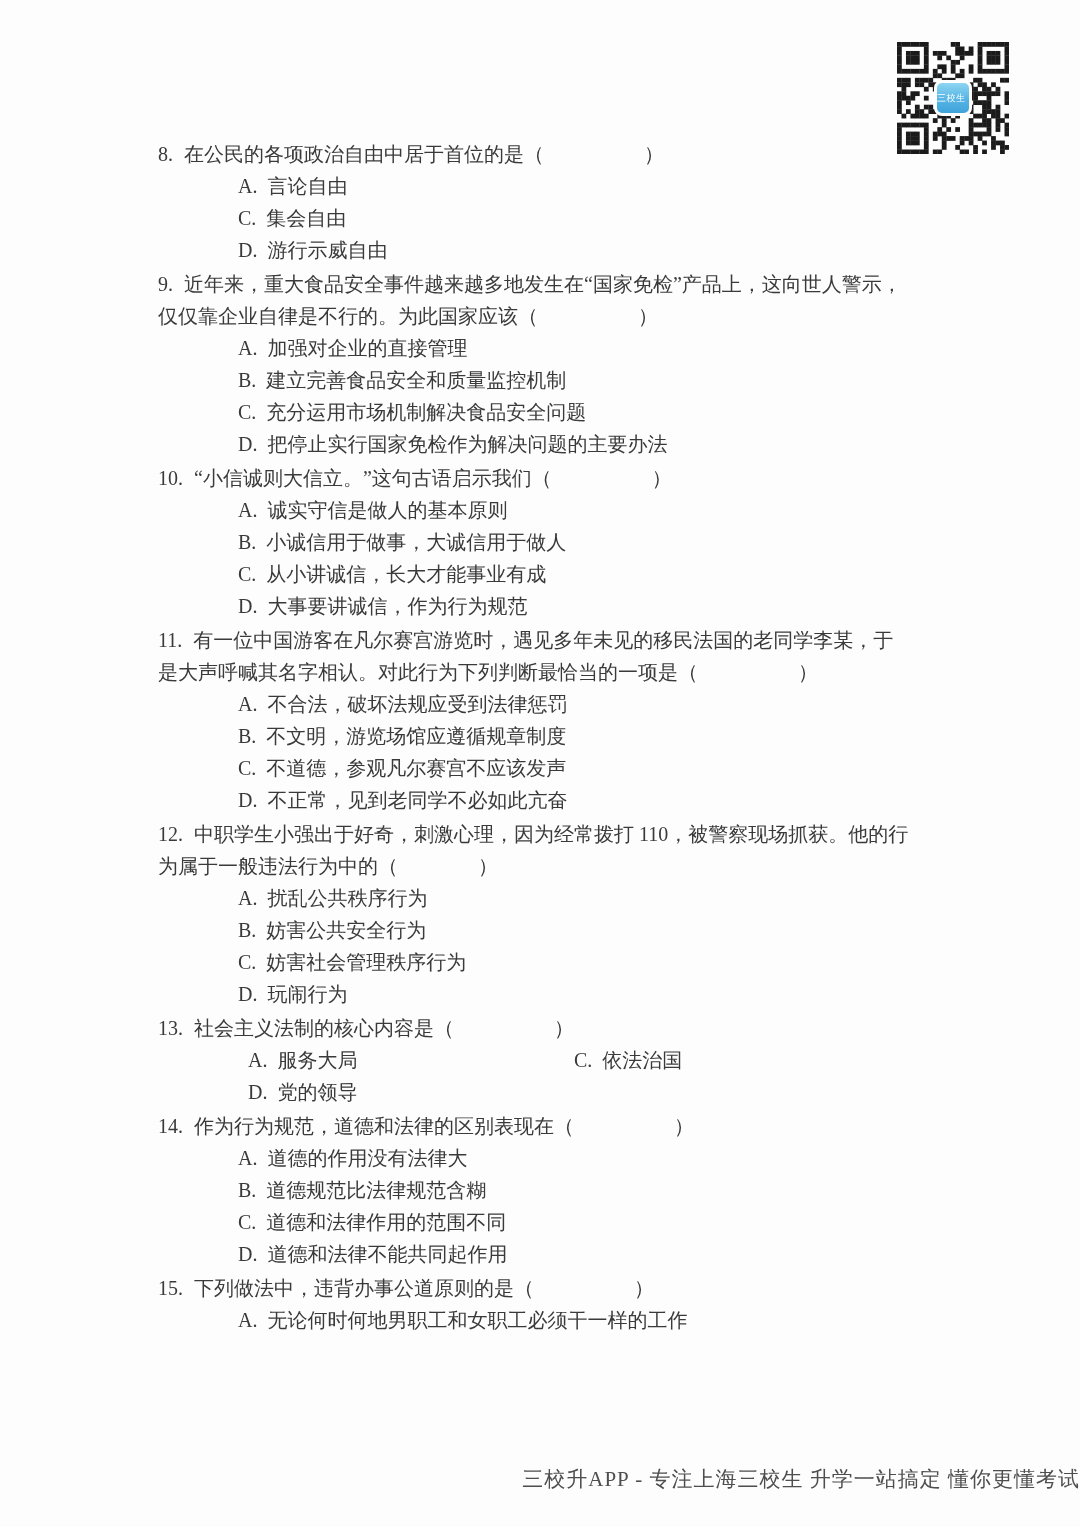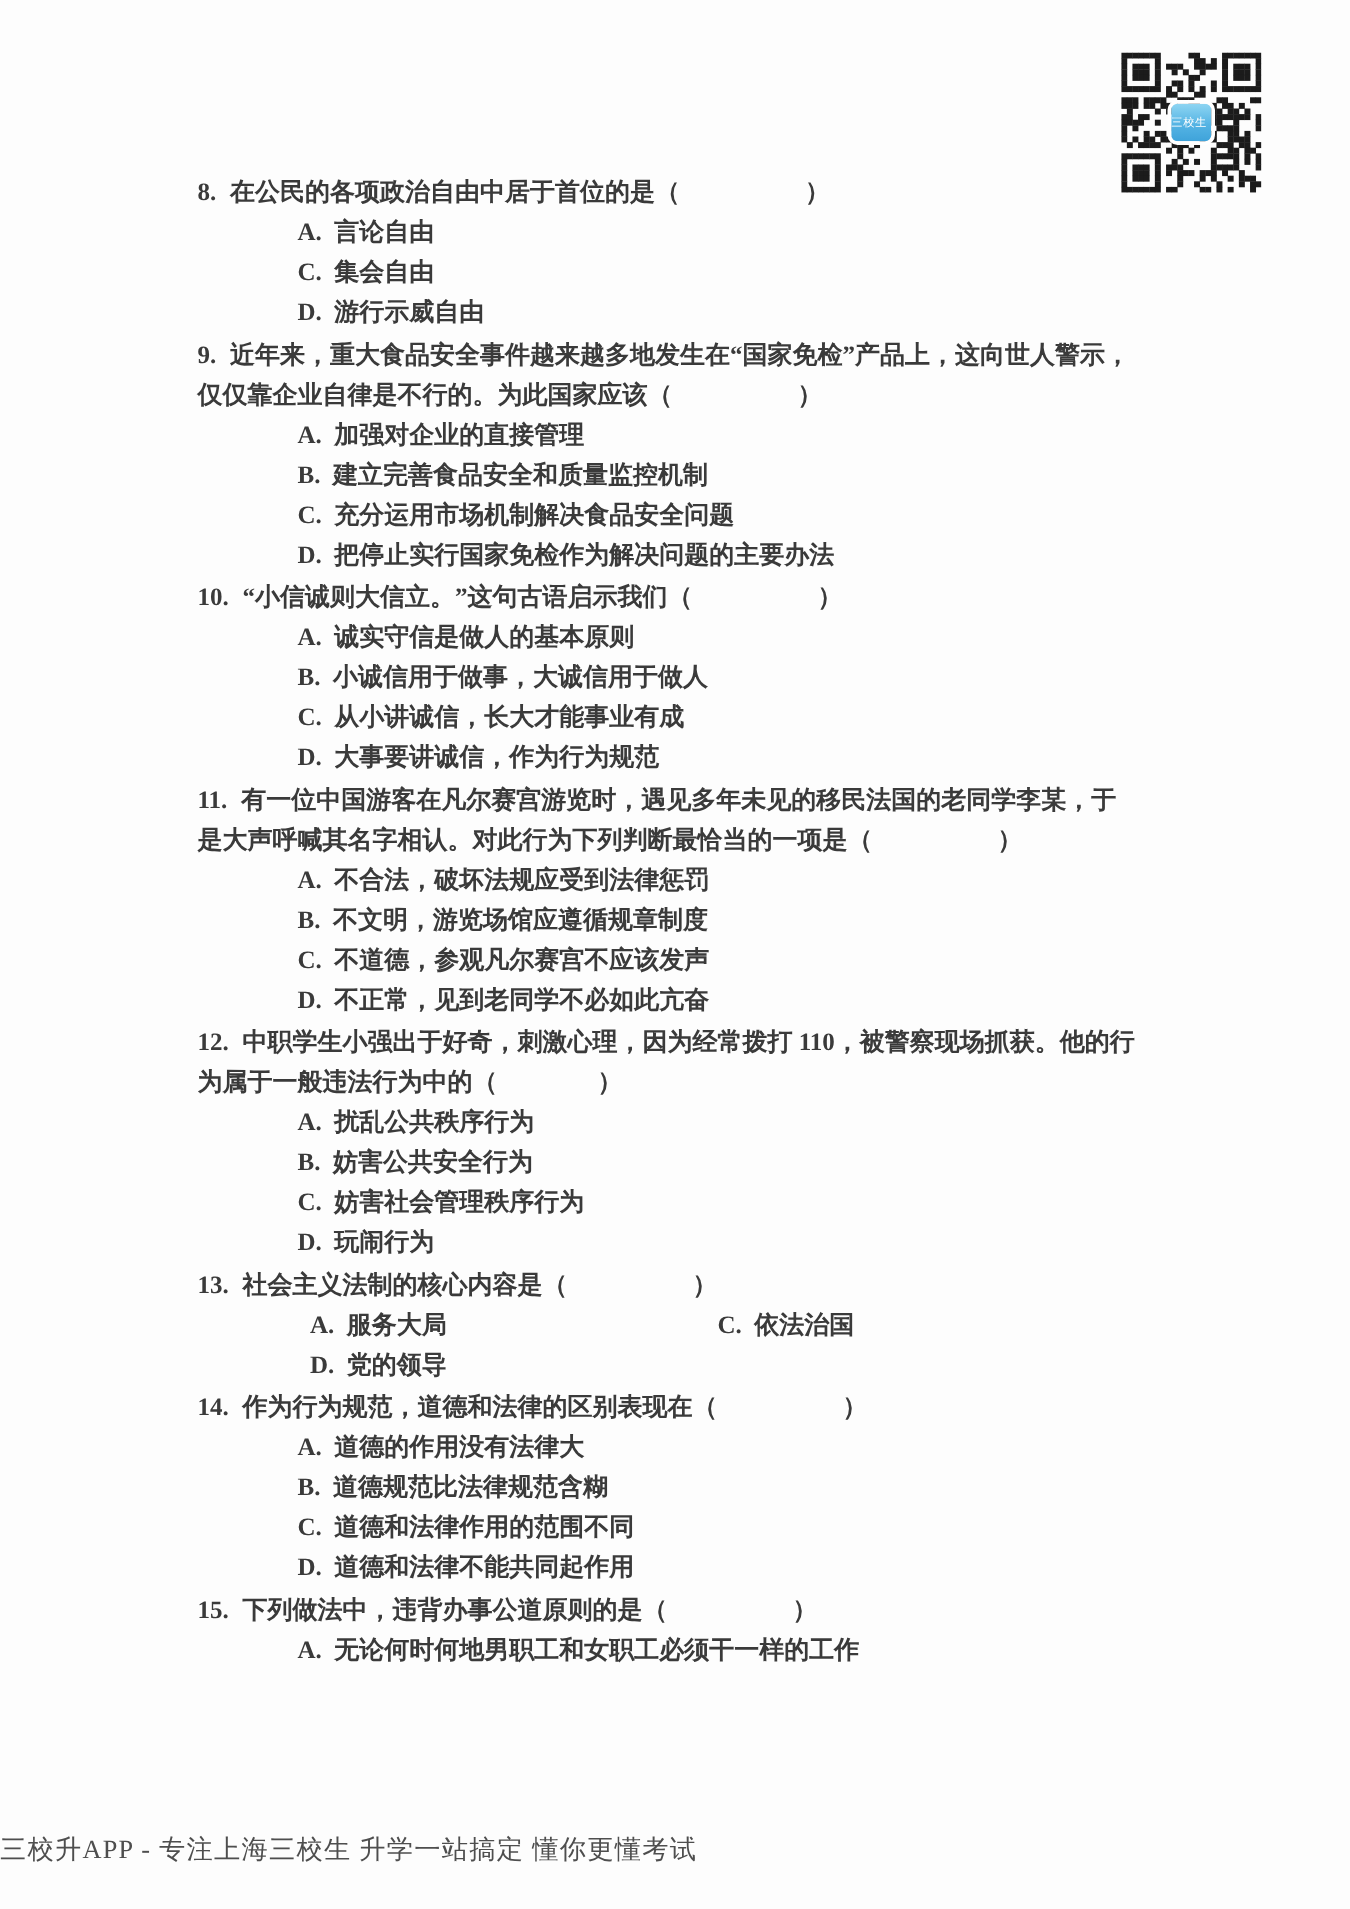--- a/index.html
+++ b/index.html
@@ -49,21 +49,20 @@
   .exam-body {
     position: absolute;
     left: 158px;
     top: 136px;
     width: 752px;
     font-size: 20px;
     line-height: 32px;
   }
   .question {
     margin-top: 2px;
-    font-weight: bold;
   }
   .stem-line {
     text-align: left;
   }
   .qnum {
     margin-right: 11px;
     white-space: nowrap;
   }
   .option {
     margin-left: 80px;
@@ -77,21 +76,21 @@
     grid-template-columns: 326px 1fr;
   }
   .options.two-col .option {
     margin-left: 16px;
   }
   .footer {
     position: absolute;
     top: 1464px;
     left: 0;
     width: 100%;
-    text-align: left;
+    text-align: right;
     font-size: 21px;
     line-height: 30px;
     color: #4e4e4e;
     letter-spacing: 1px;
   }
 </style>
 </head>
 <body>
 
 <div class="qr-wrap">

